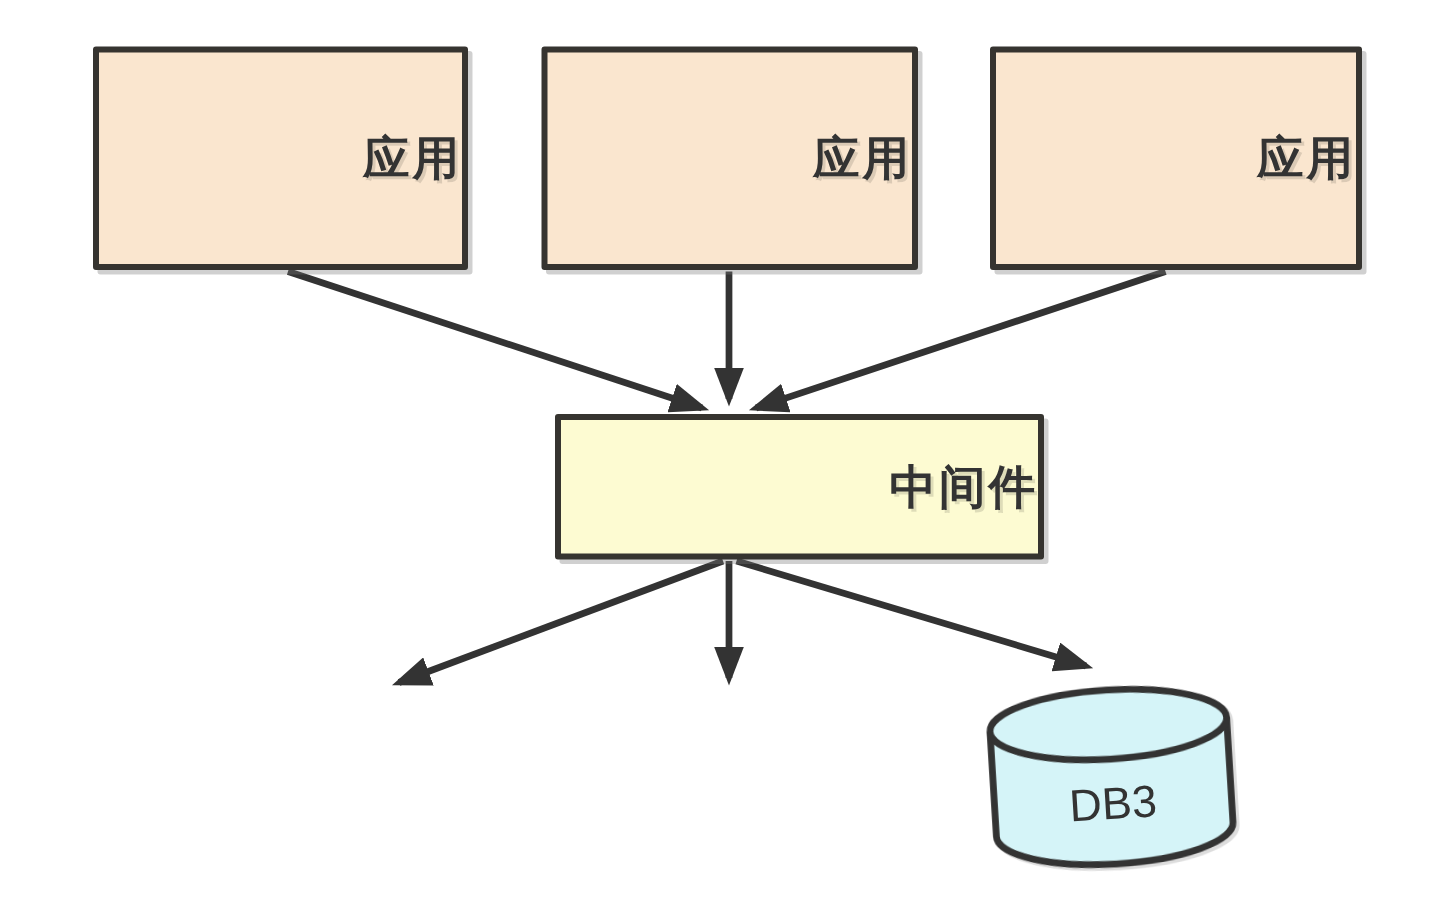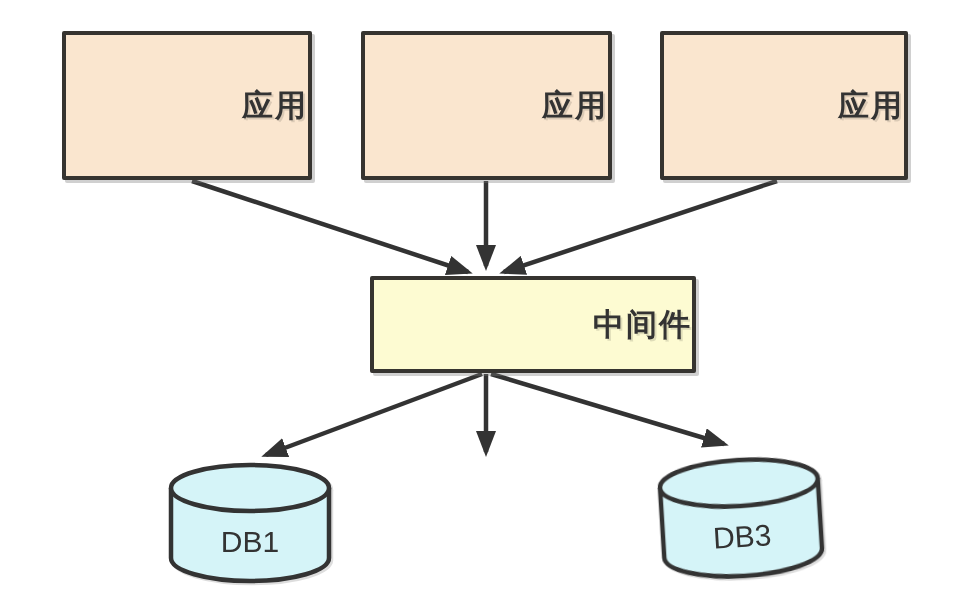--- a/index.html
+++ b/index.html
@@ -108,27 +108,20 @@
     <span>应用</span>
   </div>
   <div id="app-3" class="node app-box">
     <span>应用</span>
   </div>
 
   <div id="middleware" class="node mid-box">
     <span>中间件</span>
   </div>
 
-  <div id="db-1" class="db">
-    <svg width="164" height="124" viewBox="0 0 164 124">
-      <path d="M 3 27 L 3 97 A 79 23 0 0 0 161 97 L 161 27" fill="#D5F4F8" stroke="#333333" stroke-width="4.5"></path>
-      <ellipse cx="82" cy="27" rx="79" ry="23" fill="#D5F4F8" stroke="#333333" stroke-width="4.5"></ellipse>
-    </svg>
-    <span class="db-label">DB1</span>
-  </div>
 
 
   <div id="db-3" class="db">
     <svg width="164" height="124" viewBox="0 0 164 124">
       <path d="M 3 27 L 3 97 A 79 23 0 0 0 161 97 L 161 27" fill="#D5F4F8" stroke="#333333" stroke-width="4.5"></path>
       <ellipse cx="82" cy="27" rx="79" ry="23" fill="#D5F4F8" stroke="#333333" stroke-width="4.5"></ellipse>
     </svg>
     <span class="db-label">DB3</span>
   </div>
 

